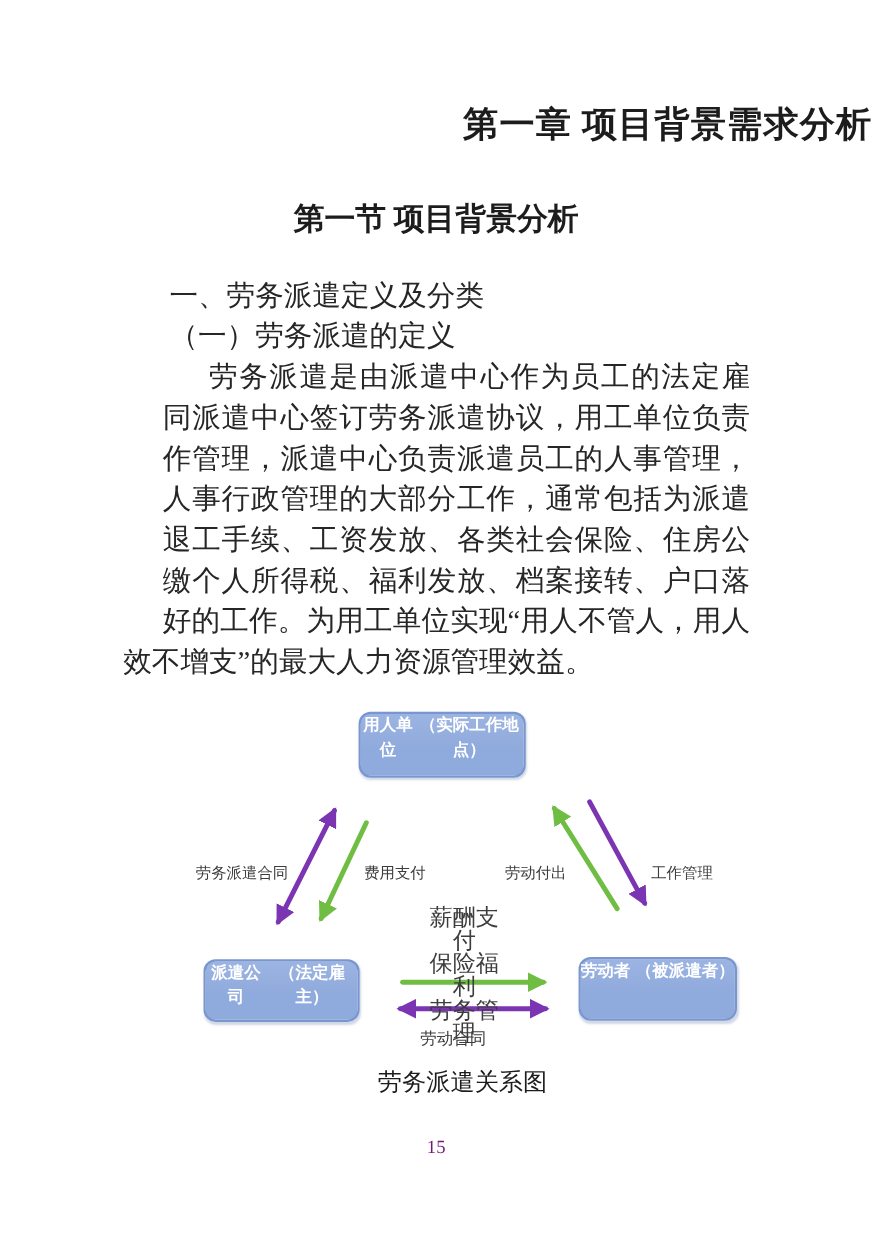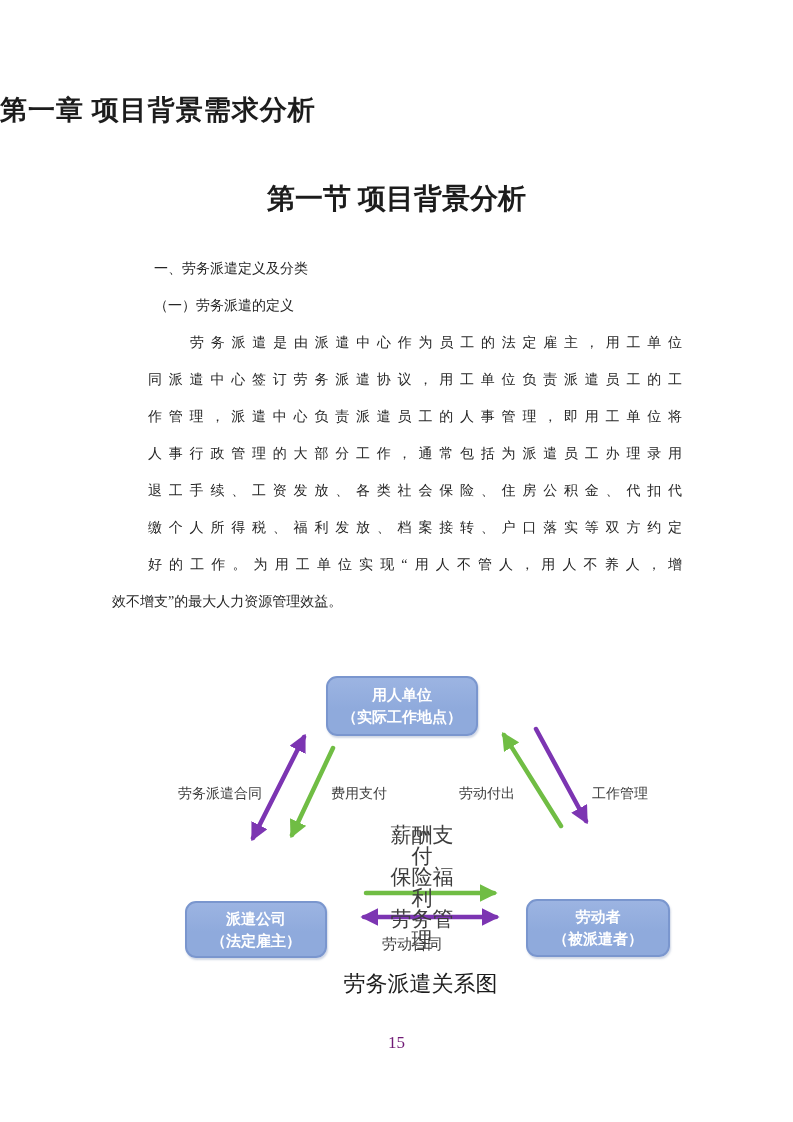--- a/index.html
+++ b/index.html
@@ -10,37 +10,37 @@
     margin: 0 auto;
     background: #ffffff;
     font-family: "Liberation Serif", "DejaVu Serif", serif;
     color: #1c1c1c;
     overflow: hidden;
   }
   .chapter-title {
     position: absolute;
     top: 92px; left: 0; width: 100%;
     margin: 0;
-    text-align: left;
-    font-size: 27px;
+    text-align: right;
+    font-size: 32px;
     font-weight: bold;
     letter-spacing: 1px;
   }
   .section-title {
     position: absolute;
     top: 180px; left: 0; width: 100%;
     margin: 0;
     text-align: center;
     font-size: 28px;
     font-weight: bold;
   }
   .body-text {
     position: absolute;
     top: 250px; left: 112px; width: 570px;
-    font-size: 14px;
+    font-size: 26px;
     line-height: 37px;
     color: #262626;
   }
   .line { height: 37px; overflow: hidden; }
   .indent { text-indent: 42px; }
   .just {
     text-align: justify;
     text-align-last: justify;
     text-justify: inter-character;
     margin-left: 36px;
@@ -62,24 +62,23 @@
     background: linear-gradient(180deg, #9cb4e2 0%, var(--node-fill, #8faadc) 55%);
     border: 2px solid var(--node-border, #7a96ce);
     border-radius: 11px;
     box-sizing: border-box;
     color: #ffffff;
     font-weight: bold;
     font-size: 15px;
     line-height: 22px;
     text-align: center;
     display: flex;
-    flex-direction: column;
-    justify-content: center;
+    flex-direction: row;
+    justify-content: space-between;
     box-shadow: 1px 2px 2px rgba(120,140,180,0.35);
-    margin-top: 29px;
   }
   .node-employer { left: 326px; top: 17px;  width: 152px; height: 60px; }
   .node-dispatch { left: 185px; top: 242px; width: 142px; height: 57px; }
   .node-worker   { left: 526px; top: 240px; width: 144px; height: 58px; }
   .edge-label {
     position: absolute;
     font-size: 14px;
     color: #3d3d3d;
     white-space: nowrap;
   }

